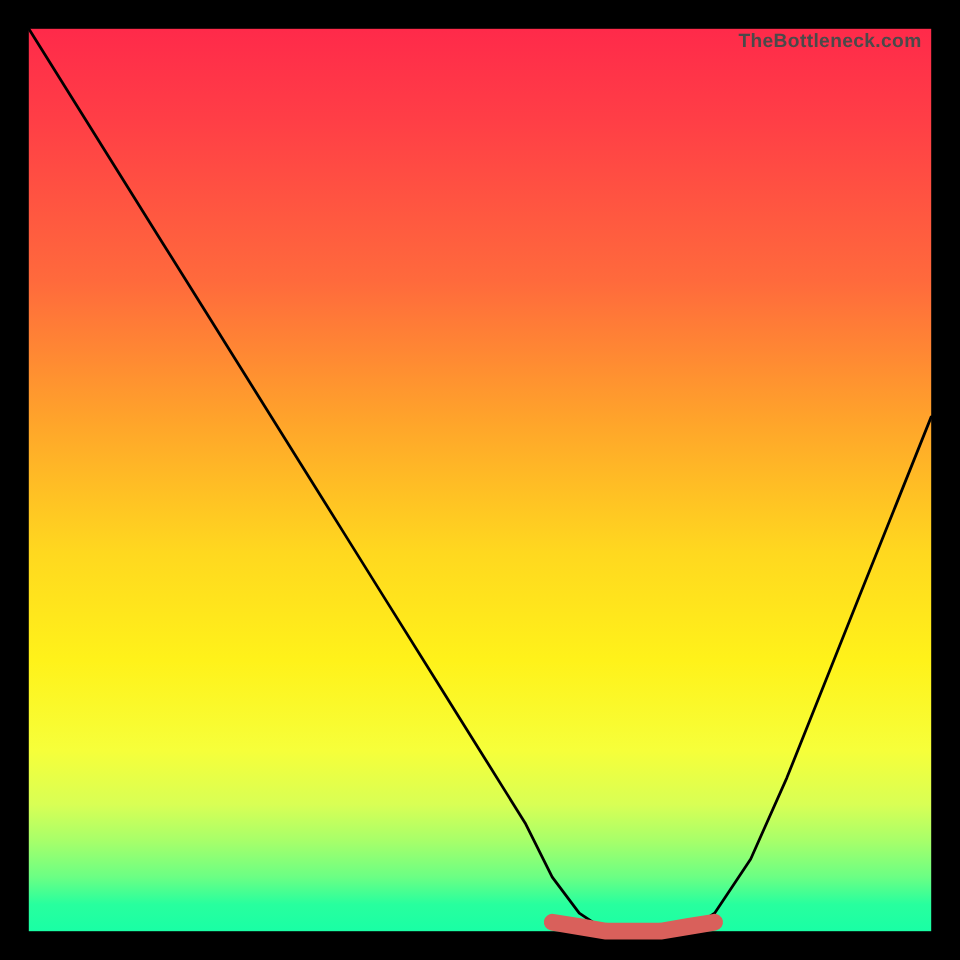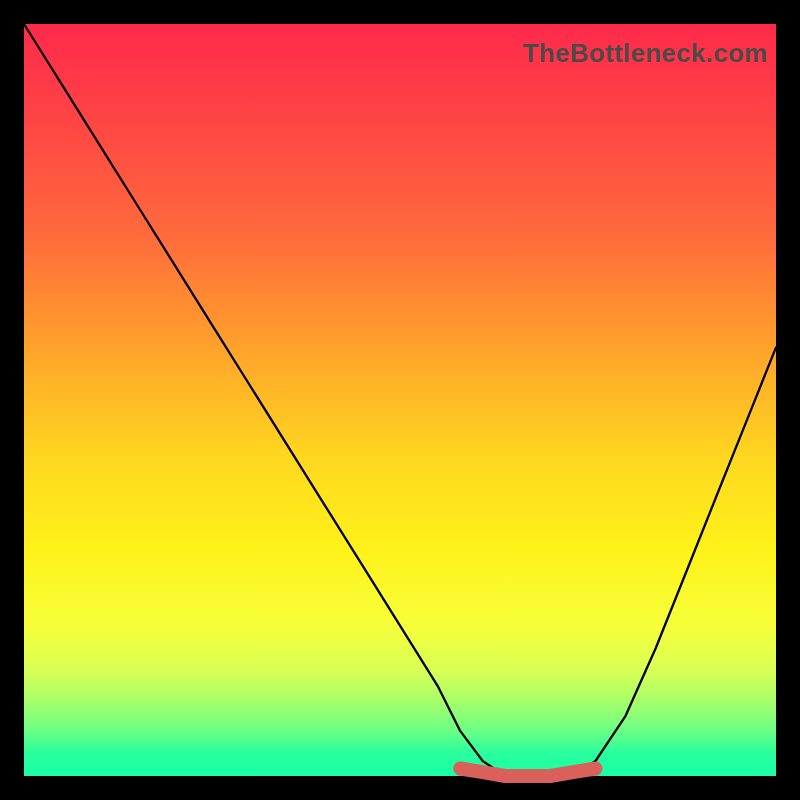--- a/index.html
+++ b/index.html
@@ -34,24 +34,24 @@
       #f6ff3a 80%,
       #d8ff55 86%,
       #a7ff6a 90%,
       #6bff84 94%,
       #28ff9e 97%,
       #19ffa5 100%
     );
   }
   .watermark {
     position: absolute;
-    top: 14px;
+    top: 2px;
     right: 8px;
     color: #4a4a4a;
-    font-size: 26px;
+    font-size: 16px;
     font-weight: 600;
     letter-spacing: 0.3px;
     pointer-events: none;
   }
   svg.curve {
     position: absolute;
     inset: 0;
     width: 100%;
     height: 100%;
     overflow: visible;

